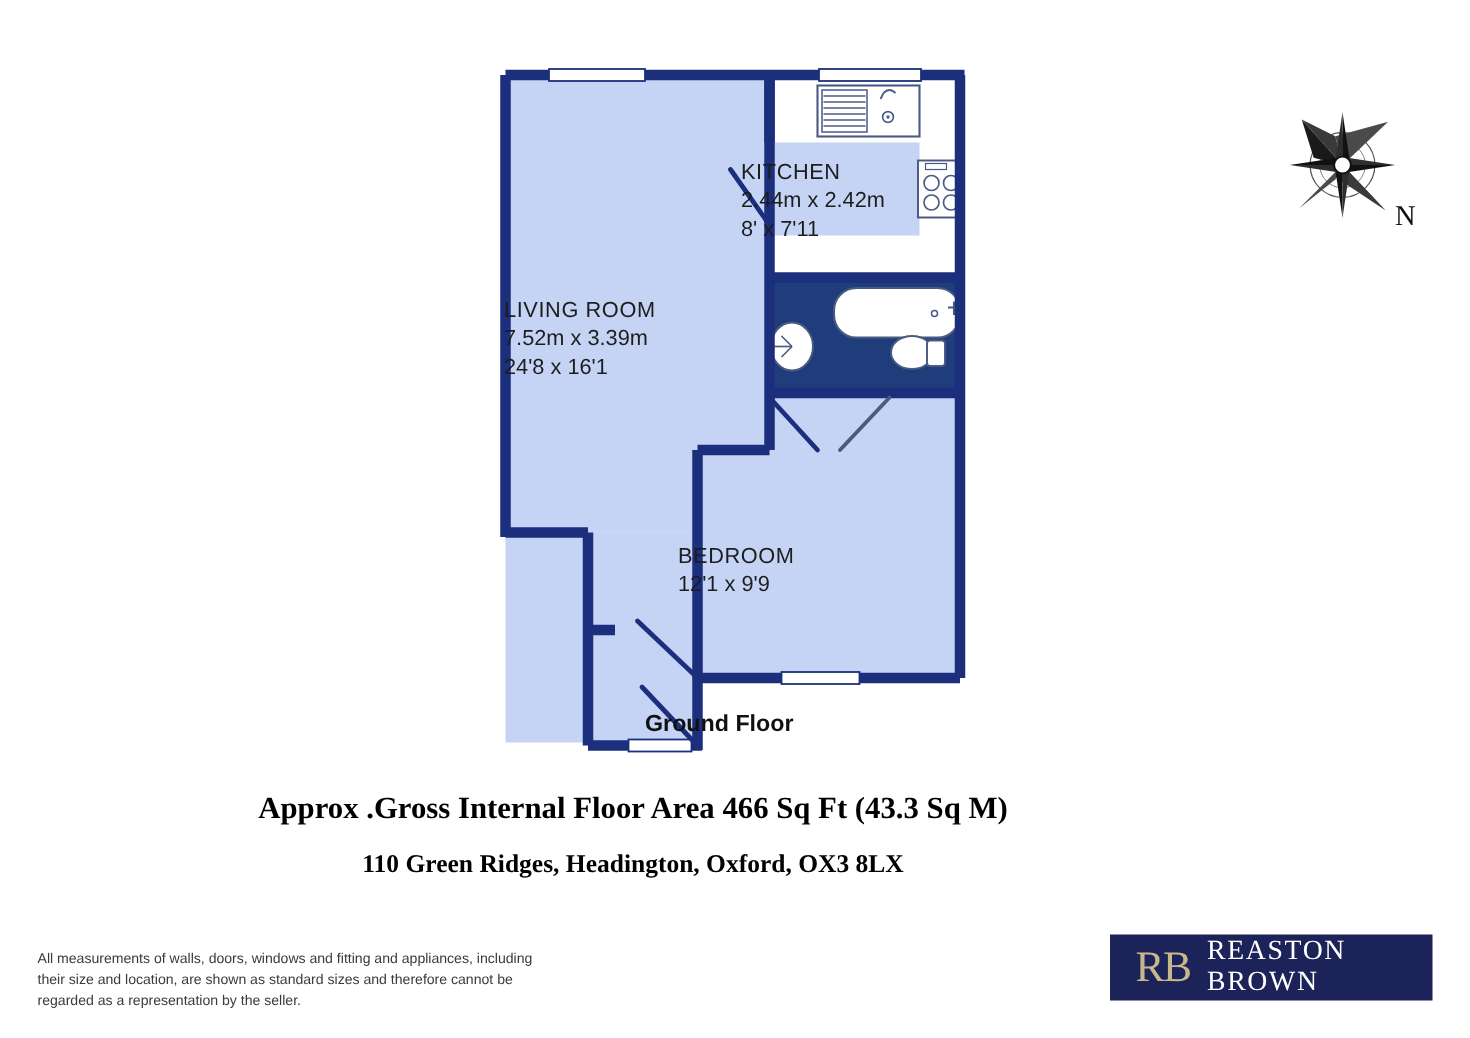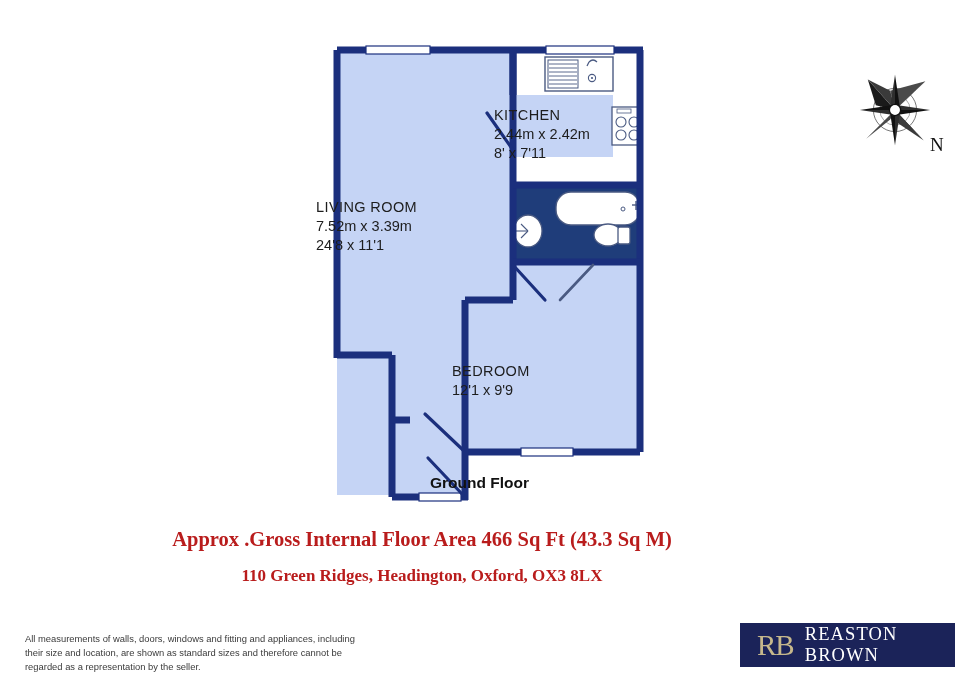--- a/index.html
+++ b/index.html
@@ -24,34 +24,34 @@
   .roomlabel{
     position:absolute;
     color:#1d1d1d;
     font-family:"Liberation Sans", sans-serif;
     line-height:1.30;
     white-space:nowrap;
   }
   .roomlabel .nm{font-size:14.5px;letter-spacing:.4px;}
   .roomlabel .dm{font-size:14.5px;}
 
-  #living-label{left:316px;top:198px;width:220px;}
+  #living-label{left:336px;top:198px;width:220px;}
   #kitchen-label{left:494px;top:106px;width:140px;}
   #bedroom-label{left:452px;top:362px;width:168px;}
 
   #ground-floor{
     position:absolute;left:430px;top:474px;width:250px;
     font-size:15.5px;font-weight:bold;color:#111;
   }
 
   
   .title{
     position:absolute;width:844px;text-align:center;
     font-family:"Liberation Serif", serif;
-    font-weight:bold;color:#b91c1c;
+    font-weight:bold;color:#000000;
   }
   #title-area{top:528px;font-size:20.5px;}
   #title-address{top:566px;font-size:17px;}
 
   
   #disclaimer{
     position:absolute;left:25px;top:632px;width:330px;
     font-size:9.4px;line-height:1.48;color:#3a3a3a;
   }
 
@@ -212,21 +212,21 @@
     <polygon points="50,50 50,94 56,54" fill="#2e2e2e"></polygon>
     <polygon points="50,50 6,50 46,44" fill="#111"></polygon>
     <polygon points="50,50 6,50 46,56" fill="#2e2e2e"></polygon>
     <circle cx="50" cy="50" r="7" fill="#ffffff" stroke="#111" stroke-width="1.6"></circle>
   </svg>
   <div id="compass-n">N</div>
 
   <div class="roomlabel" id="living-label">
     <div class="nm">LIVING ROOM</div>
     <div class="dm">7.52m x 3.39m</div>
-    <div class="dm">24'8 x 11'1</div>
+    <div class="dm">24'8 x 16'1</div>
   </div>
 
   <div class="roomlabel" id="kitchen-label">
     <div class="nm">KITCHEN</div>
     <div class="dm">2.44m x 2.42m</div>
     <div class="dm">8' x 7'11</div>
   </div>
 
   <div class="roomlabel" id="bedroom-label">
     <div class="nm">BEDROOM</div>

